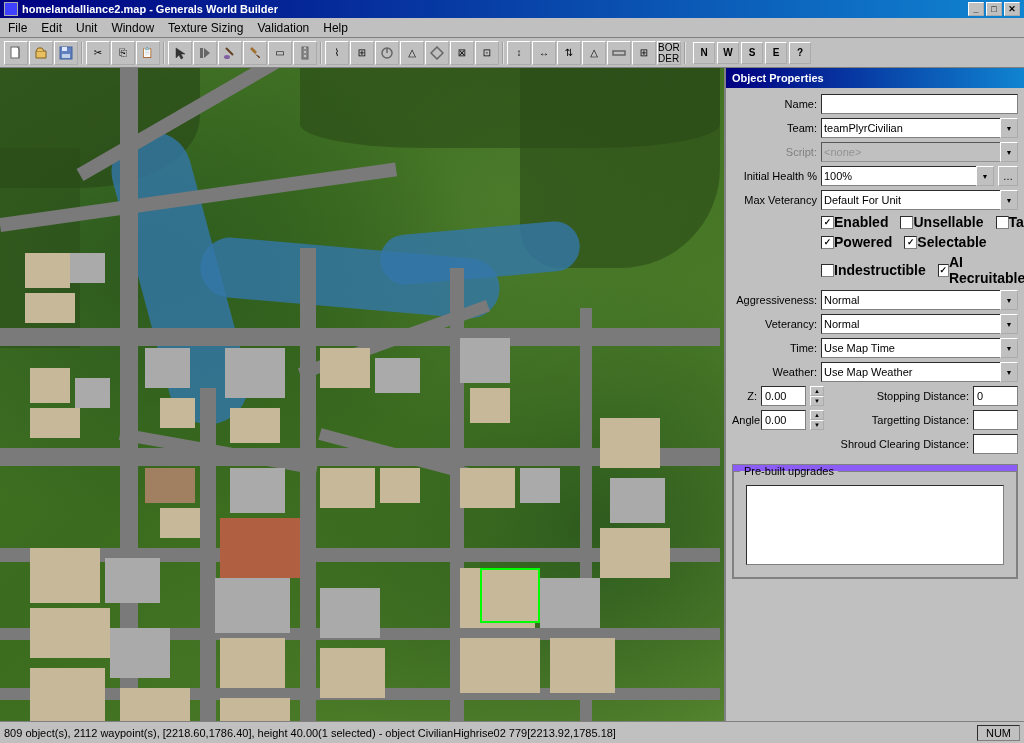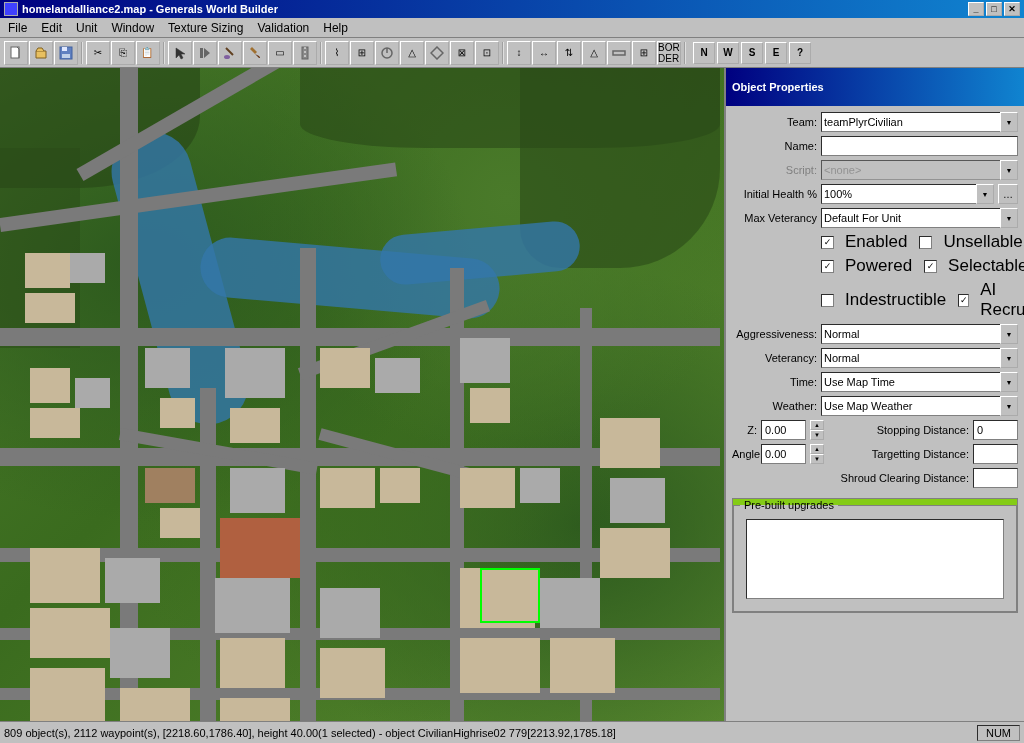--- a/index.html
+++ b/index.html
@@ -126,21 +126,21 @@
       background: #c0c0c0;
       border-left: 2px solid #808080;
       display: flex;
       flex-direction: column;
     }
 
     .panel-title {
       background: linear-gradient(to right, #000080, #1084d0);
       color: white;
       font-weight: bold;
-      padding: 13px 6px;
+      padding: 4px 6px;
       font-size: 11px;
     }
 
     .panel-content {
       padding: 6px;
       display: flex;
       flex-direction: column;
       gap: 4px;
     }
 
@@ -202,22 +202,23 @@
     
     .checkbox-group {
       display: flex;
       align-items: center;
       gap: 12px;
       margin-left: 89px;
     }
     .checkbox-item {
       display: flex;
       align-items: center;
-      gap: 11px;
-      font-size: 17px;
+      gap: 0;
+      font-size: 14px;
+      font-weight: bold;
     }
     .cb {
       width: 13px;
       height: 13px;
       border: 1px inset #808080;
       background: white;
       display: flex;
       align-items: center;
       justify-content: center;
       font-size: 9px;
@@ -269,21 +270,21 @@
       height: 20px;
       background: white;
       border: 1px inset #808080;
       padding: 1px 3px;
       font-size: 11px;
     }
 
     
     .upgrades-group {
       border: 1px solid #808080;
-      background: #84cc16;
+      background: #8b5cf6;
       margin: 4px 0;
     }
     .upgrades-box {
       background: white;
       margin: 4px 6px 6px 6px;
       height: 80px;
       border: 1px inset #808080;
     }
 
     
@@ -555,34 +556,34 @@
     <div class="map-element bldg-tan" style="left:600px;top:460px;width:70px;height:50px;"></div>
 
     <div class="map-element bldg-tan" style="left:480px;top:500px;width:60px;height:55px;border:2px solid #00ff00;z-index:5;"></div>
   </div>
 
   <div id="right-panel">
     <div class="panel-title">Object Properties</div>
     <div class="panel-content">
 
       <div class="form-row">
+        <span class="form-label">Name:</span>
+        <input type="text" class="form-input" value="" style="">
+      </div>
+
+      <div class="form-row">
         <span class="form-label">Team:</span>
         <div class="select-wrapper">
           <select>
             <option>teamPlyrCivilian</option>
             <option>teamPlayer1</option>
             <option>teamPlayer2</option>
           </select>
           <span class="select-arrow">▼</span>
         </div>
-      </div>
-
-      <div class="form-row">
-        <span class="form-label">Name:</span>
-        <input type="text" class="form-input" value="" style="">
       </div>
 
       <div class="form-row">
         <span class="form-label" style="color:#808080;">Script:</span>
         <div class="select-wrapper">
           <select disabled="" style="background:#c0c0c0;color:#808080;">
             <option>&lt;none&gt;</option>
           </select>
           <span class="select-arrow">▼</span>
         </div>

